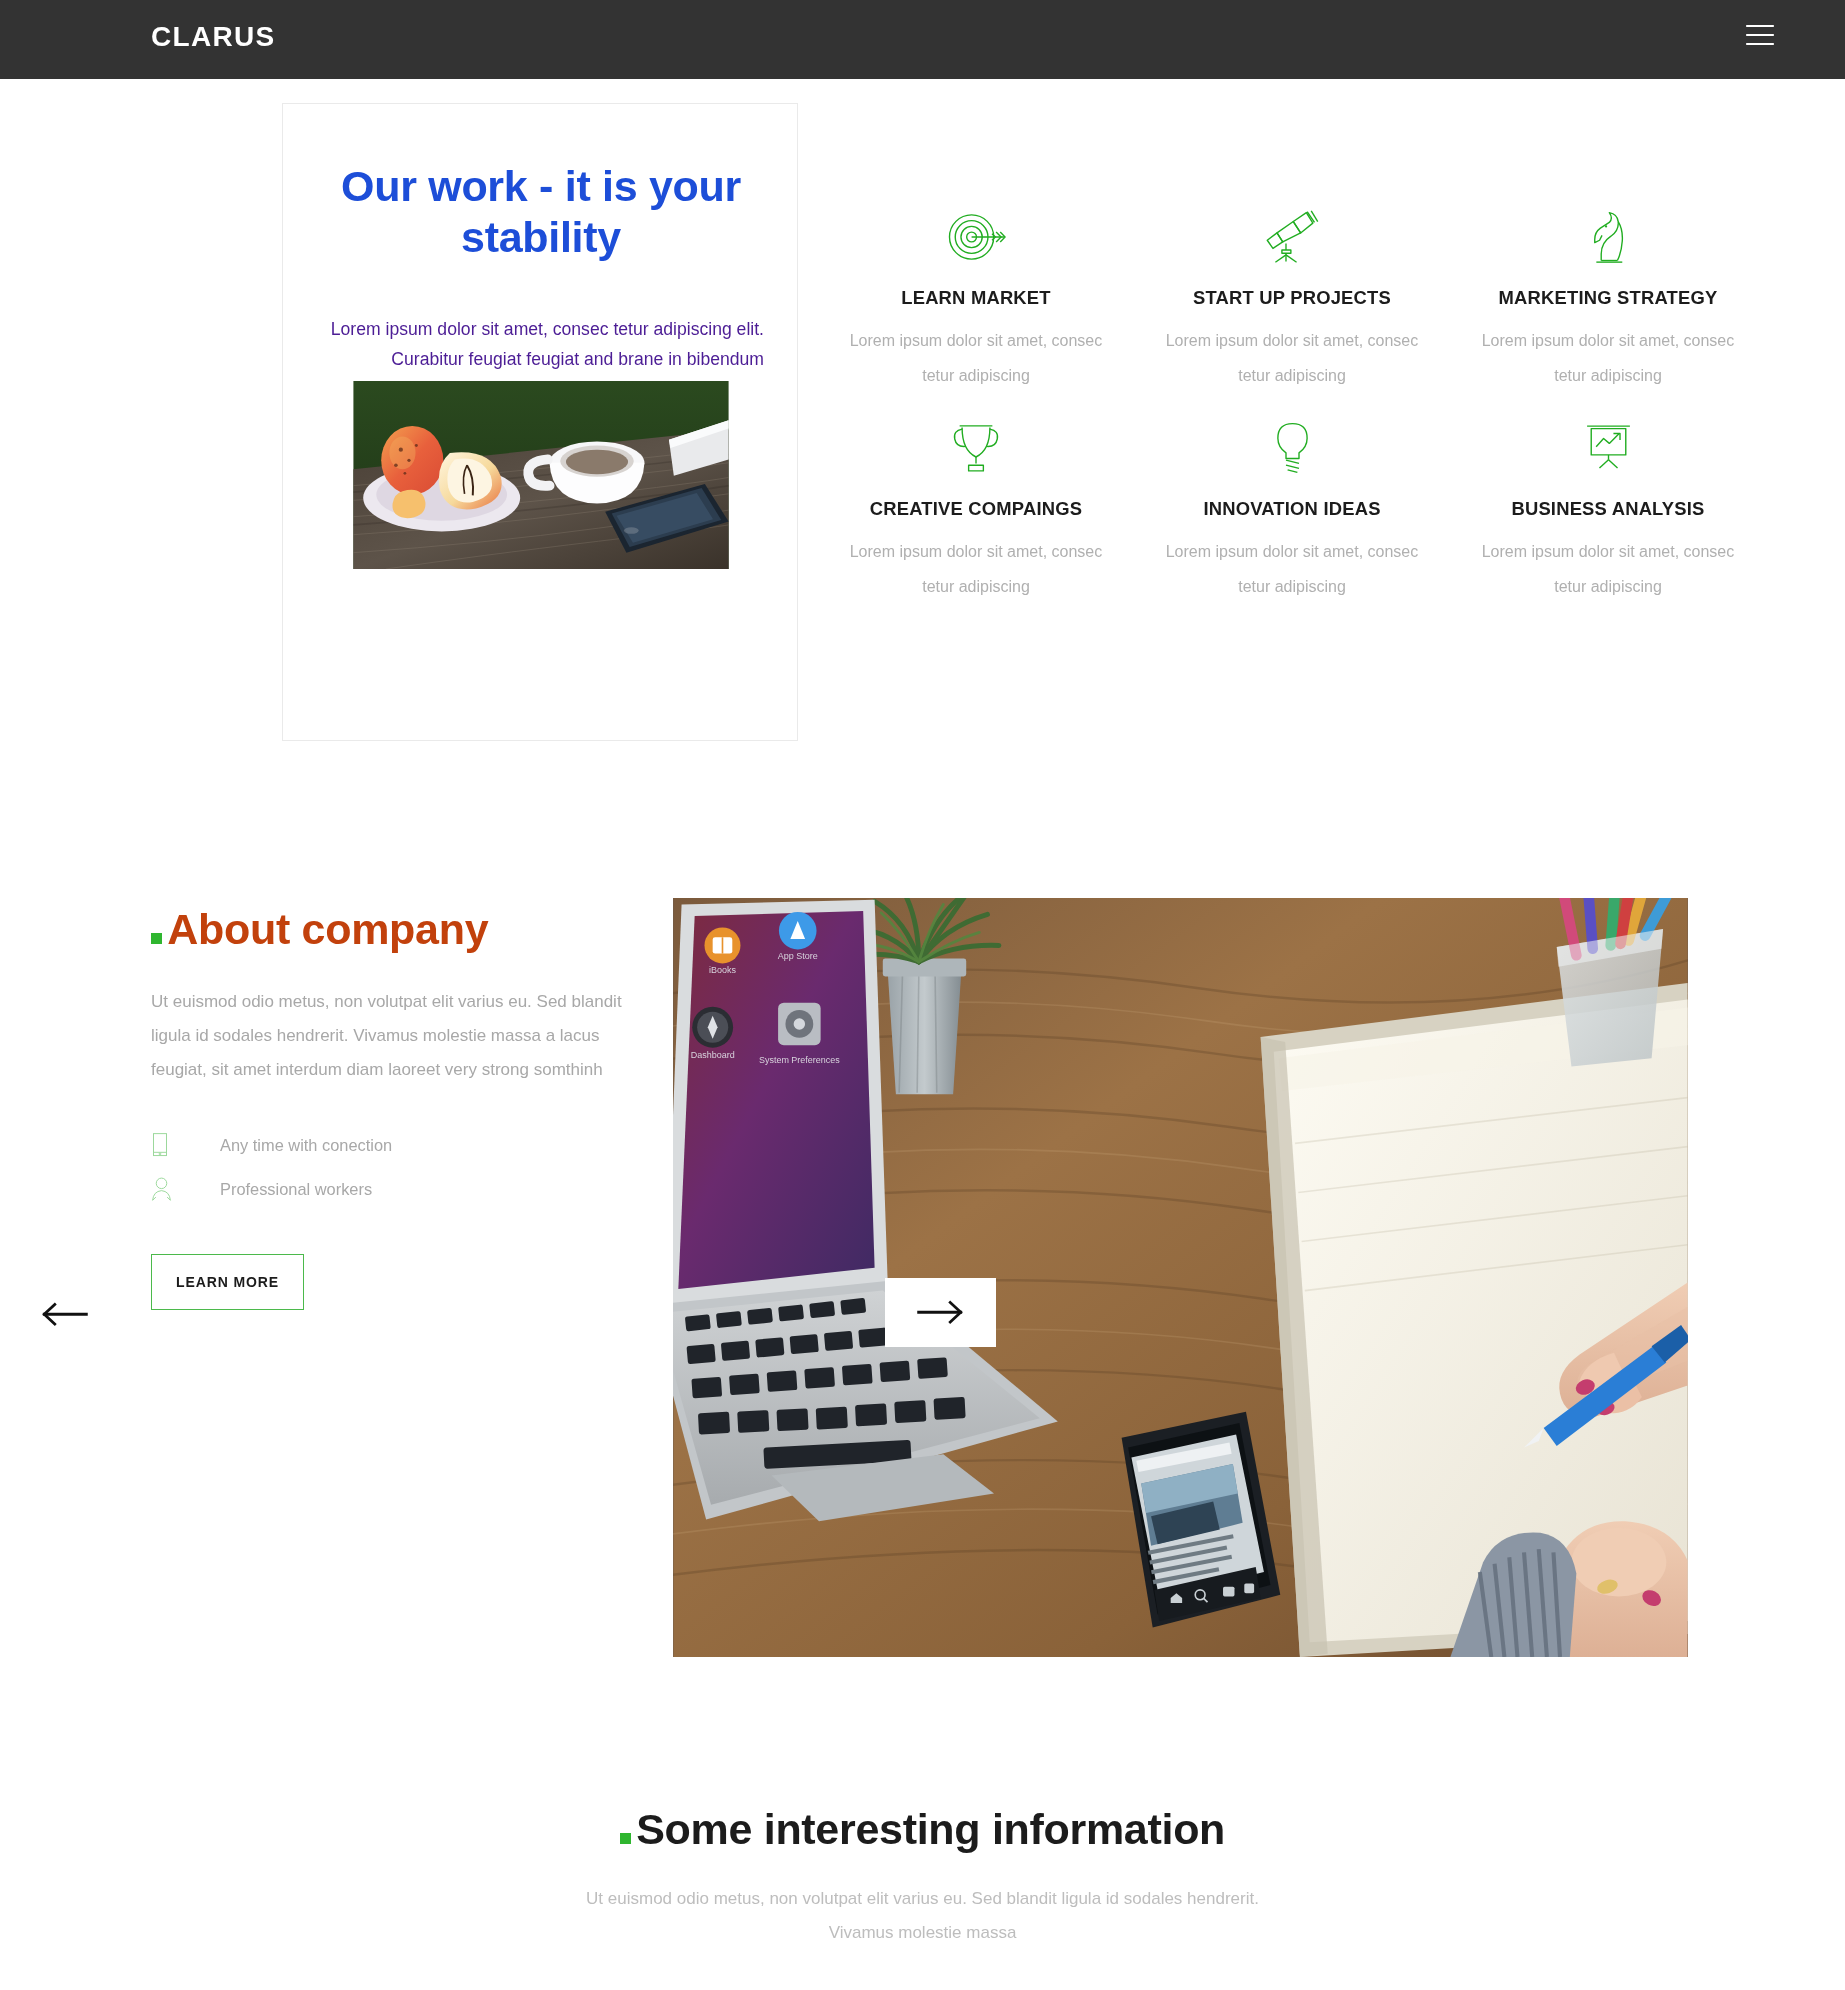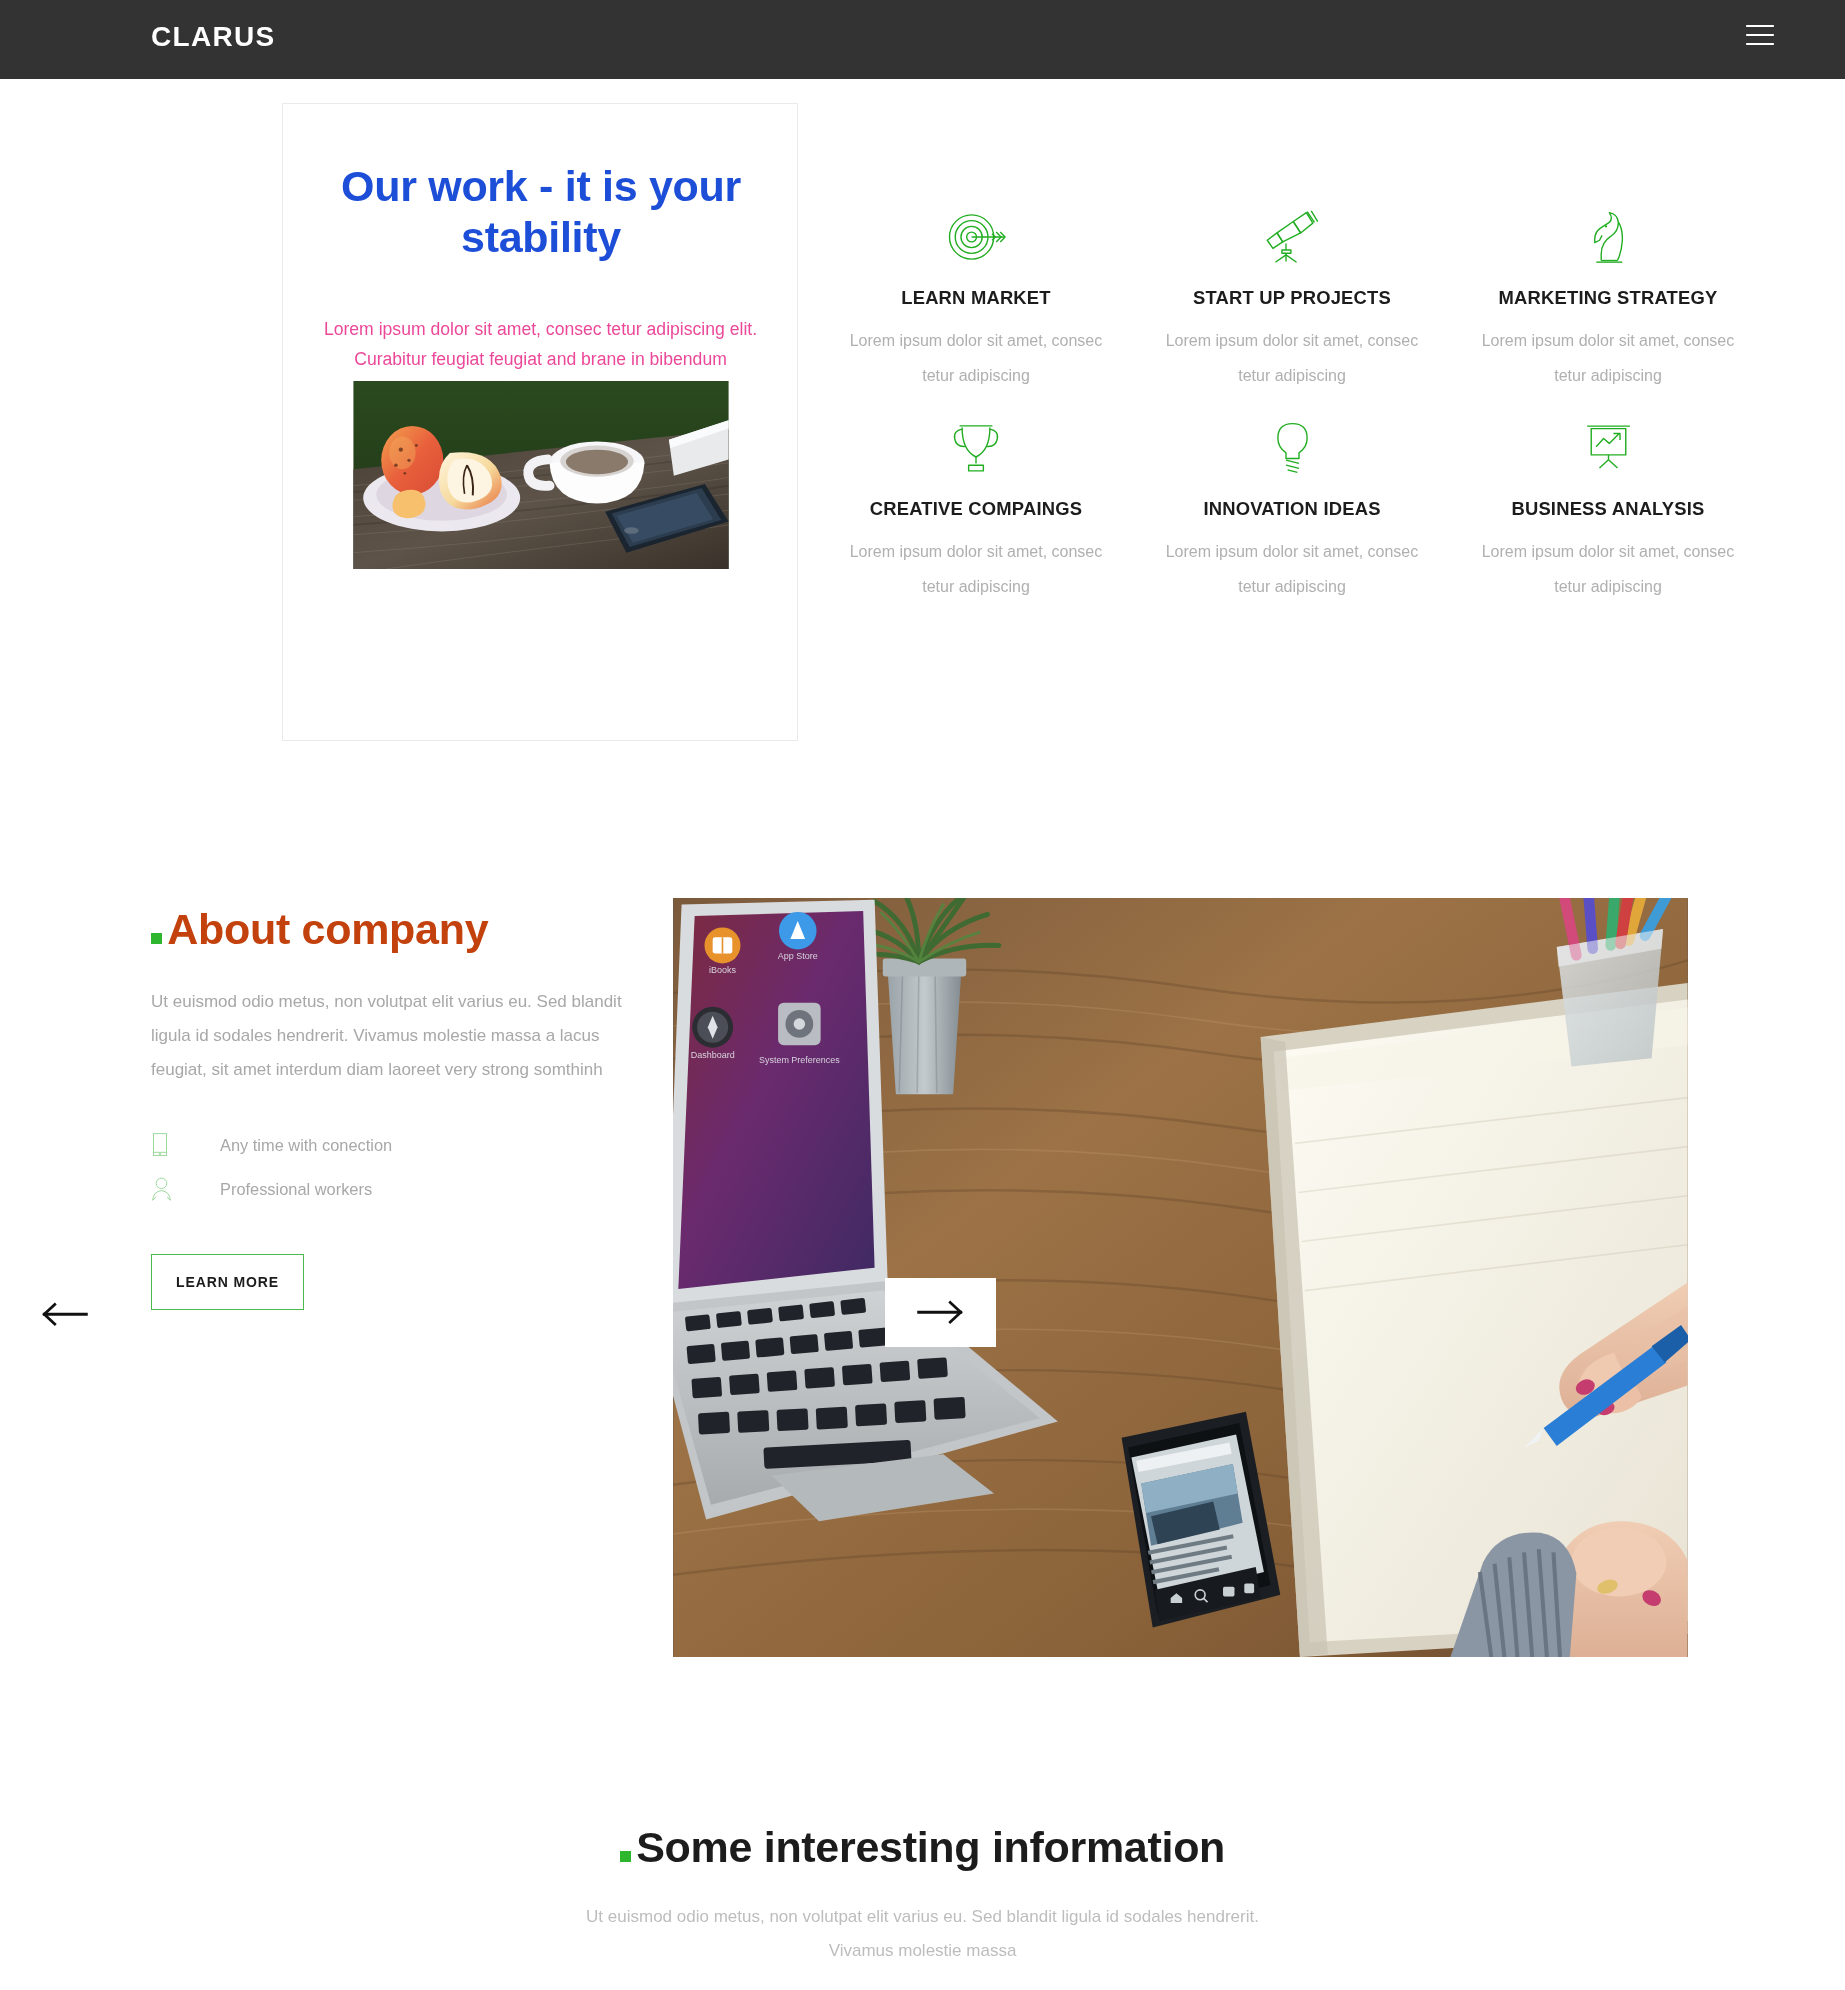--- a/index.html
+++ b/index.html
@@ -104,24 +104,24 @@
     line-height: 51px;
     font-weight: 800;
     color: #1d4ed8;
     letter-spacing: -0.3px;
   }
   .hero-sub {
     position: absolute;
     left: 34px;
     top: 211px;
     width: 447px;
-    text-align: center;
+    text-align: right;
     font-size: 17.6px;
     line-height: 29.5px;
-    color: #ec4899;
+    color: #4c1d95;
   }
   .hero-photo {
     position: absolute;
     left: 70px;
     top: 277px;
     width: 376px;
     height: 188px;
     overflow: hidden;
   }
   .hero-photo svg { display: block; }
@@ -266,21 +266,21 @@
   
   .info {
     position: absolute;
     top: 1792px;
     left: 0;
     width: 1845px;
     height: 199px;
     text-align: center;
   }
   .info-heading {
-    margin-top: 31px;
+    margin-top: 13px;
     font-size: 43px;
     font-weight: 800;
     color: #1c1c1c;
     letter-spacing: -0.3px;
   }
   .info-sub {
     margin: 28px auto 0;
     width: 720px;
     font-size: 17px;
     line-height: 34px;

